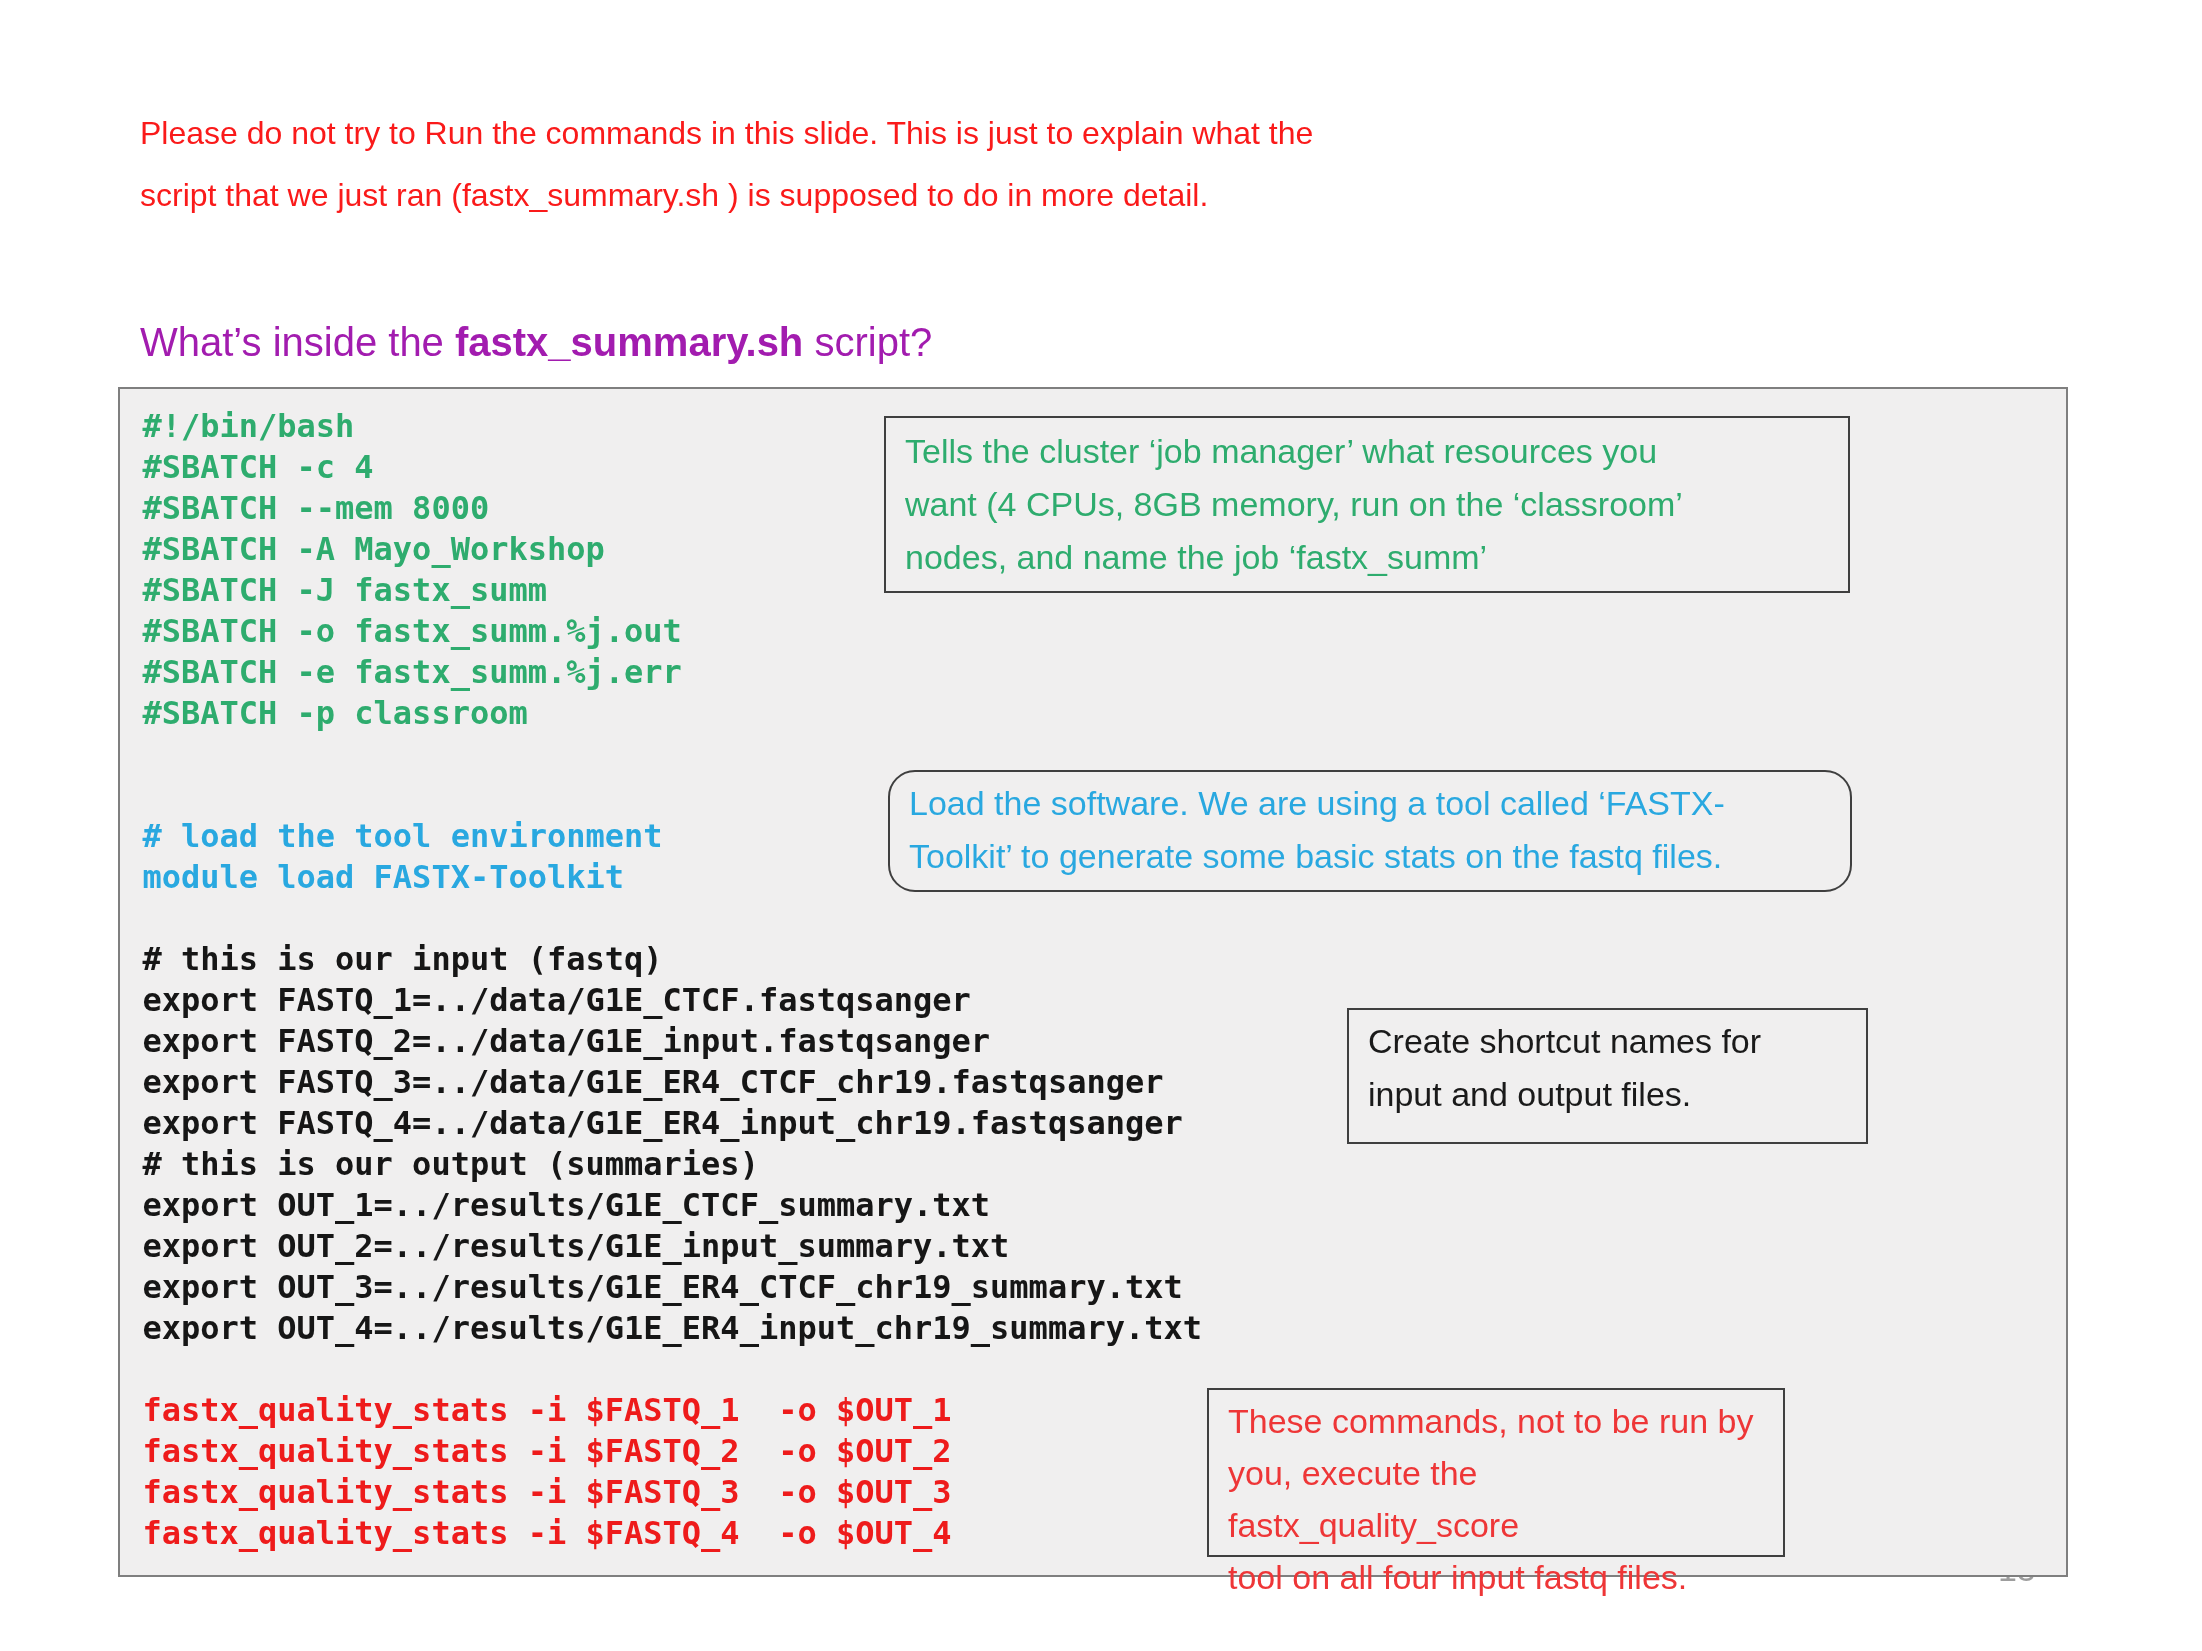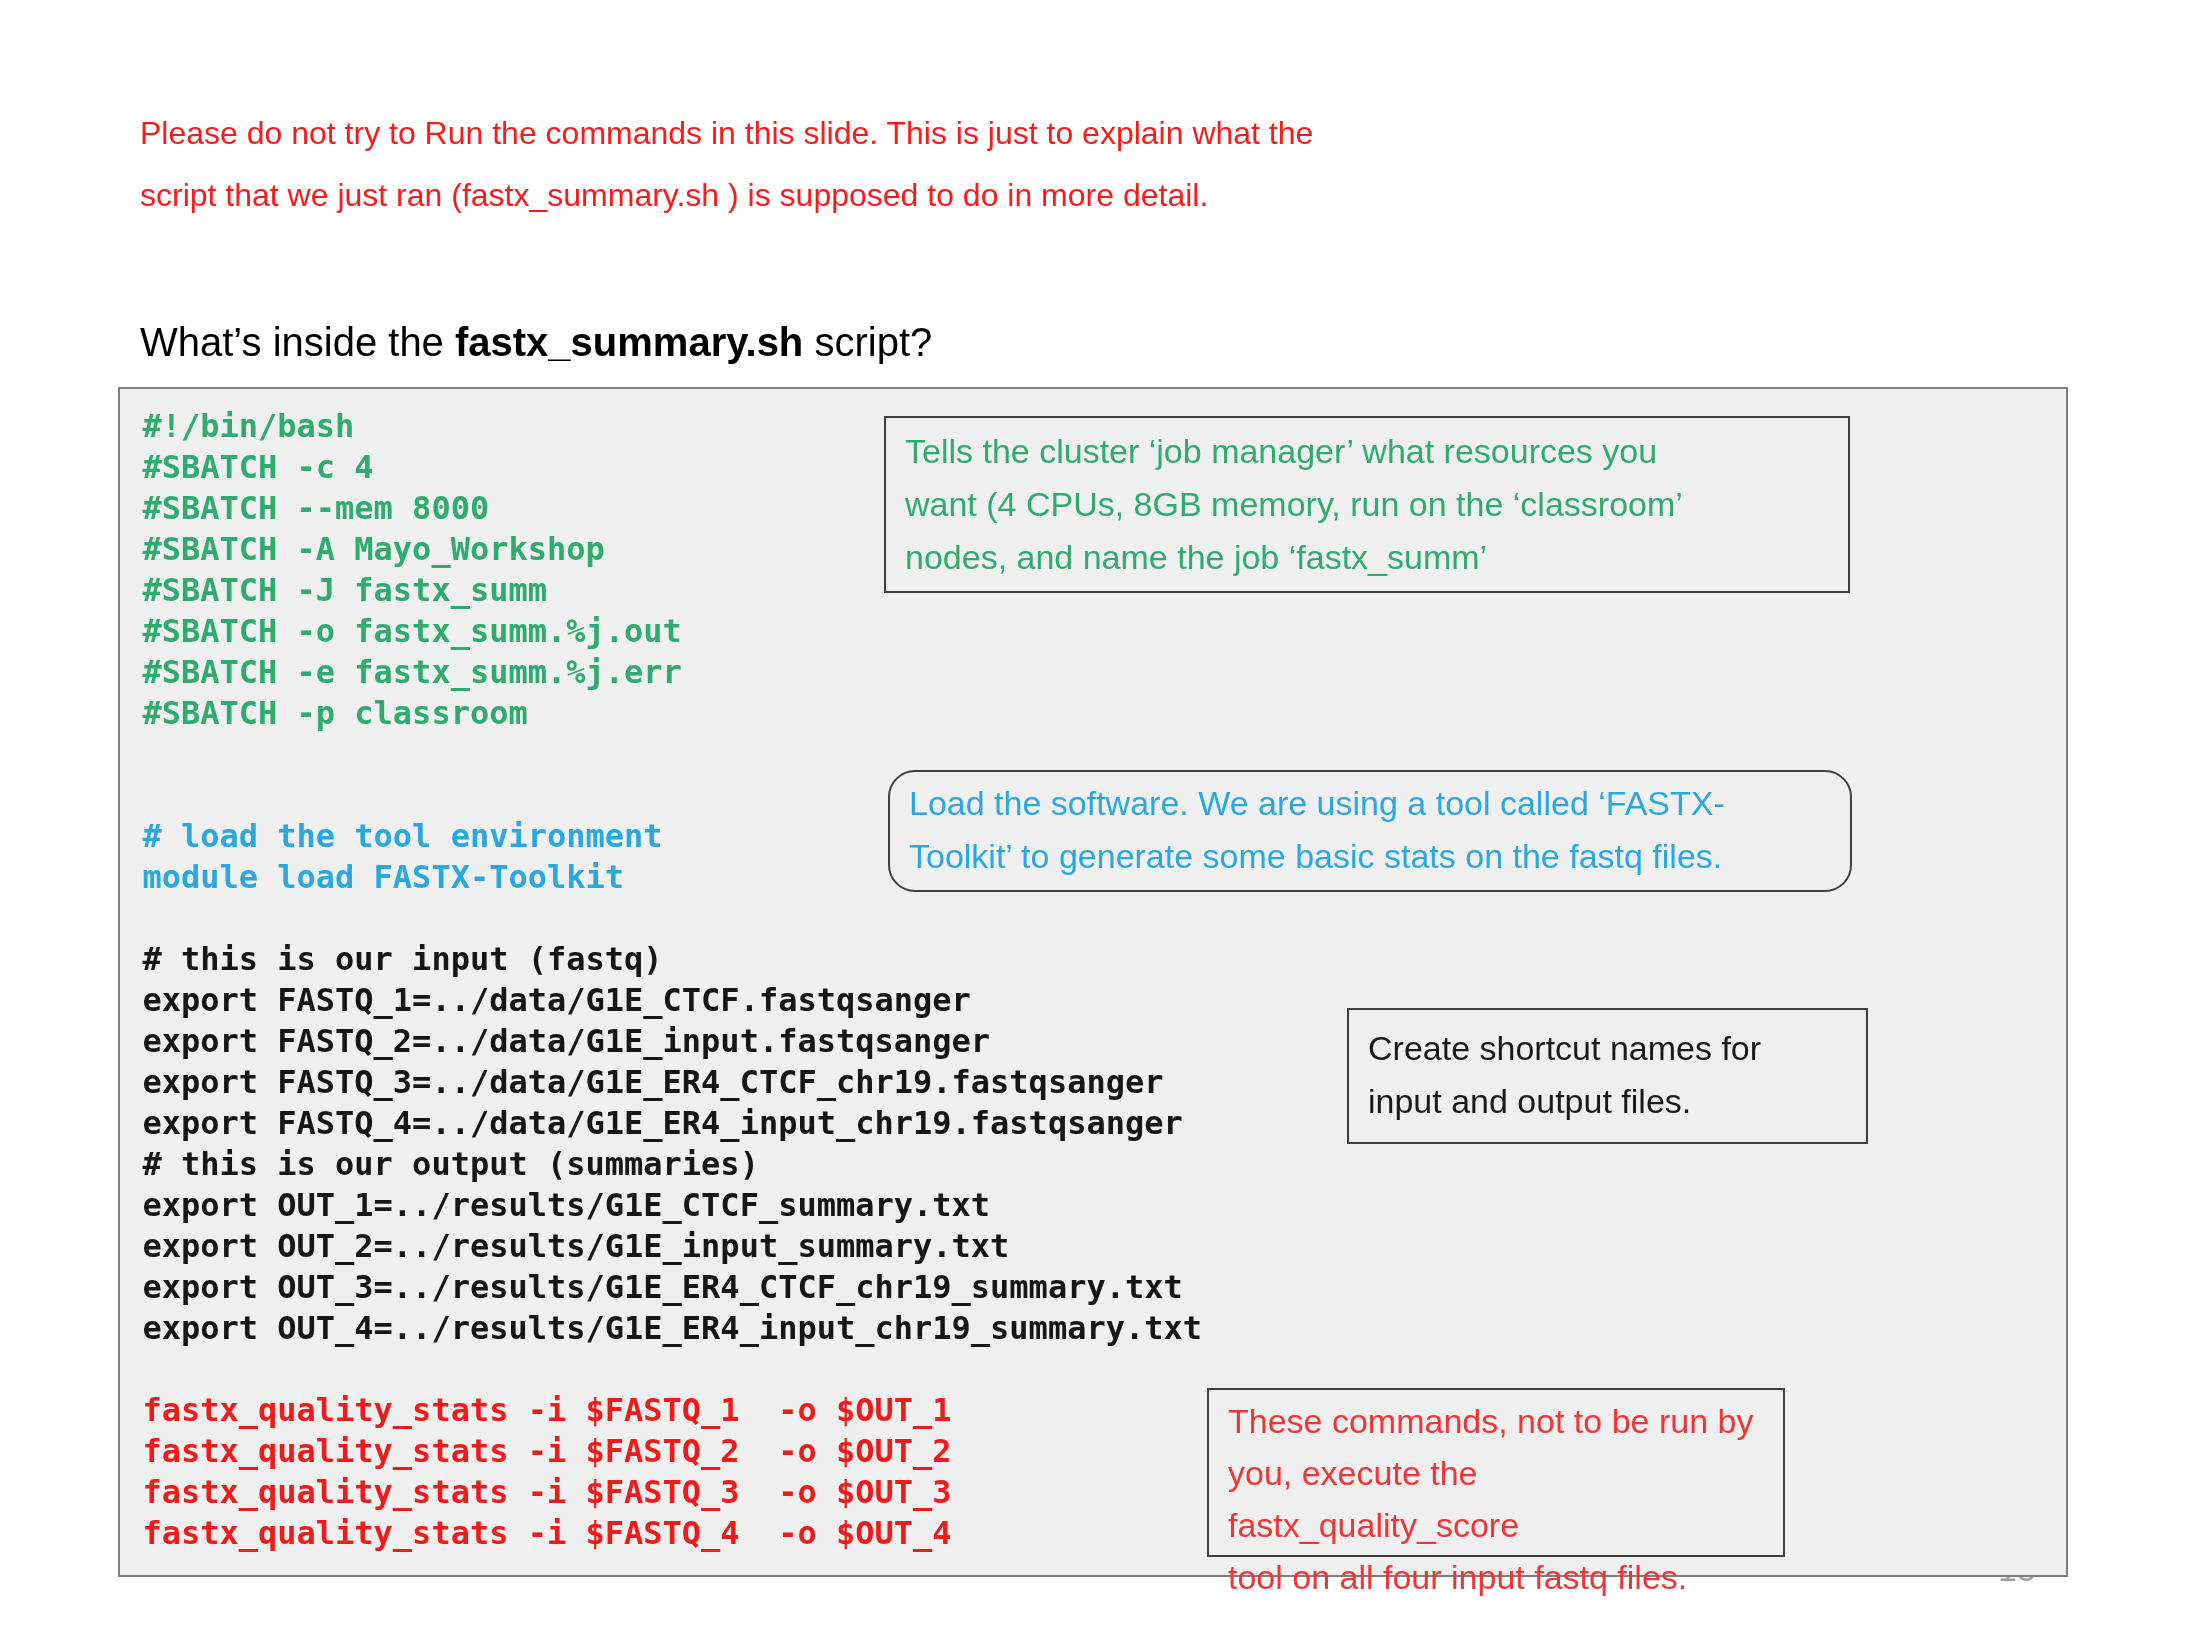--- a/index.html
+++ b/index.html
@@ -25,21 +25,21 @@
     font-size: 32px;
     line-height: 62px;
     color: var(--title_red);
     white-space: pre-line;
   }
   .heading {
     position: absolute;
     left: 140px;
     top: 320px;
     font-size: 40px;
-    color: #000000;
+    color: #a21caf;
     white-space: pre;
   }
   .heading .bold { font-weight: bold; }
   .page-number {
     position: absolute;
     left: 1998px;
     top: 1550px;
     z-index: 0;
     font-size: 34px;
     color: var(--page_gray);
@@ -78,21 +78,21 @@
   }
   .note-text {
     font-size: 34px;
     line-height: 53px;
     white-space: pre-line;
   }
   .note-resources { left: 884px; top: 416px;  width: 966px; height: 177px; }
   .note-resources .note-text { color: var(--code_green); }
   .note-software  { left: 888px; top: 770px;  width: 964px; height: 122px; padding-top: 5.2px; border-radius: 27px; }
   .note-software  .note-text { color: var(--code_blue); }
-  .note-shortcuts { left: 1347px; top: 1008px; width: 521px;  height: 136px; padding-top: 12px; }
+  .note-shortcuts { left: 1347px; top: 1008px; width: 521px;  height: 136px; padding-top: 5px; }
   .note-shortcuts .note-text { color: #1a1a1a; }
   .note-commands  { left: 1207px; top: 1388px; width: 578px;  height: 169px; padding-top: 5.2px; }
   .note-commands  .note-text { color: var(--note_red); line-height: 52px; }
 </style>
 </head>
 <body>
 
 <div class="slide">
 
   <div class="warning-title">Please do not try to Run the commands in this slide. This is just to explain what the

